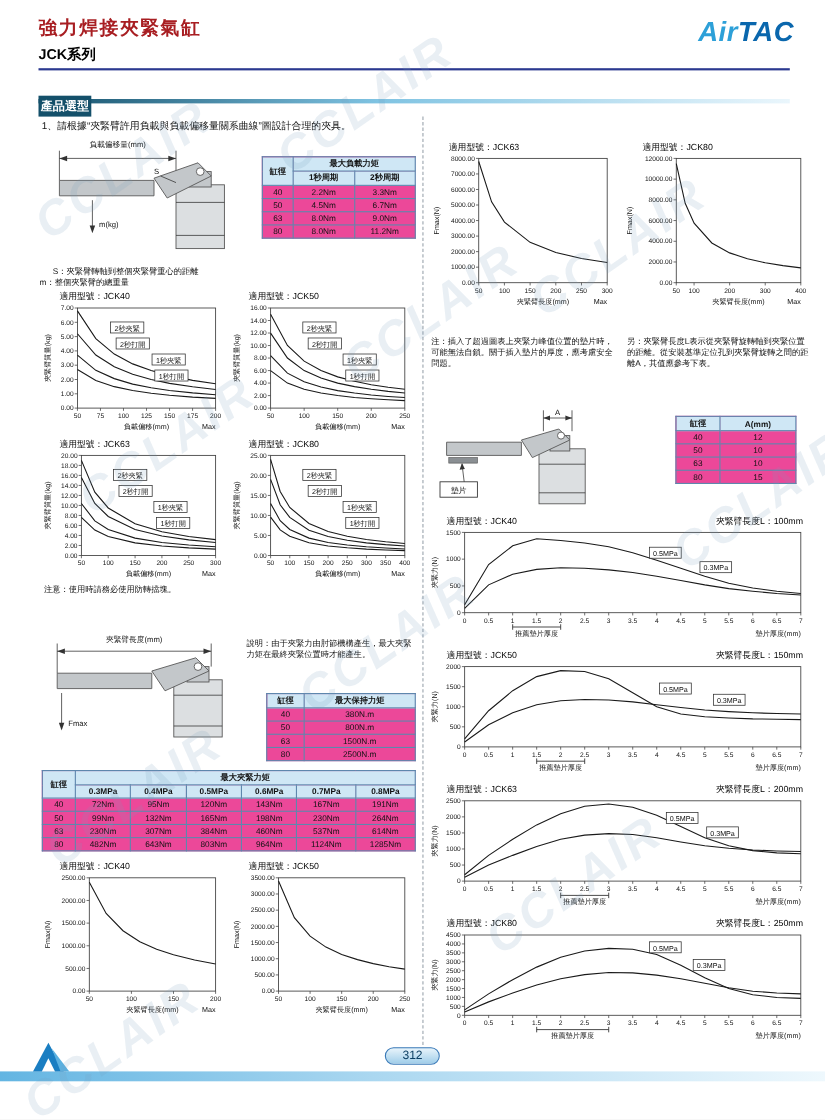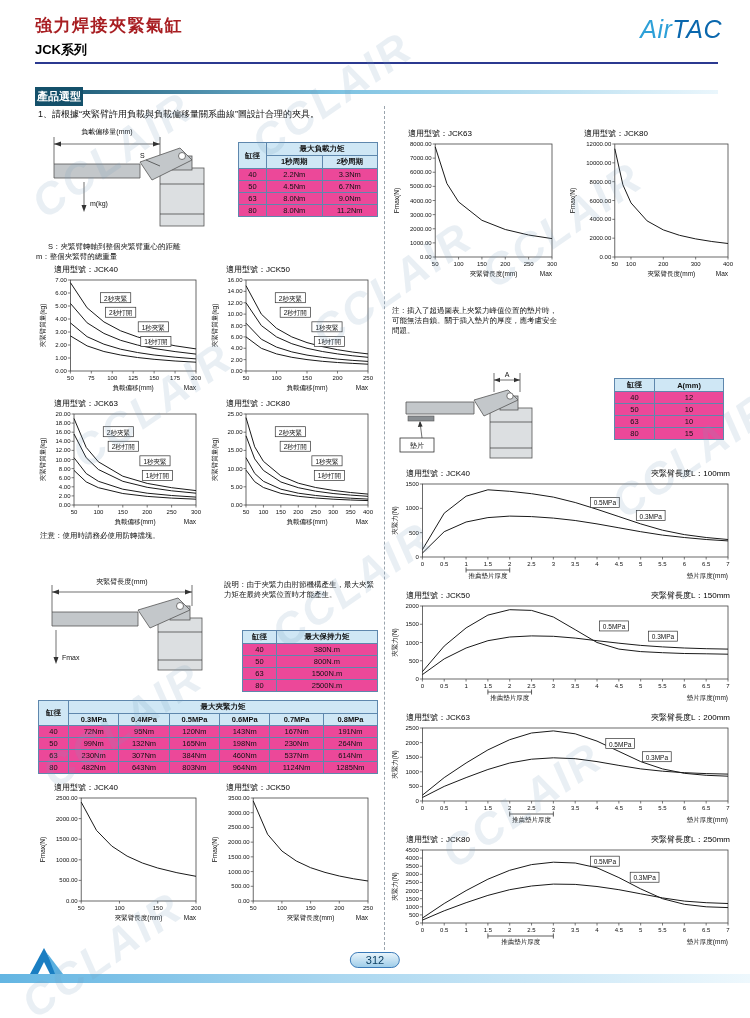--- a/index.html
+++ b/index.html
@@ -3,21 +3,21 @@
 <meta charset="utf-8">
 <style>
 *{box-sizing:border-box;margin:0;padding:0}
 html,body{background:#e9e9e9}
 body{font-family:"Liberation Sans","DejaVu Sans",sans-serif}
 .page{position:relative;width:750px;height:1018px;margin:0 auto;background:#fff;overflow:hidden}
 .wm{position:absolute;font-size:44px;font-weight:bold;font-style:italic;letter-spacing:3px;
     color:rgba(120,155,185,0.16);transform:rotate(-35deg);z-index:40;pointer-events:none;white-space:nowrap}
 .doc-title{position:absolute;left:35px;top:14px;font-size:17px;font-weight:bold;color:#a81e22;letter-spacing:1.5px}
 .doc-series{position:absolute;left:35px;top:41px;font-size:13px;font-weight:bold;color:#000}
-.logo{position:absolute;right:28px;top:15px;font-size:25px;font-weight:normal;font-style:italic;letter-spacing:0.5px}
+.logo{position:absolute;right:28px;top:15px;font-size:25px;font-weight:bold;font-style:italic;letter-spacing:0.5px}
 .logo .air{color:#2da0d8}.logo .tac{color:#0a67ad}
 .toprule{position:absolute;left:35px;top:62px;width:683px;height:2px;background:#2b3990}
 .section-badge{position:absolute;left:35px;top:87px;background:#14506a;color:#fff;font-size:11px;
     font-weight:bold;padding:2px 2px;z-index:2}
 .section-strip{position:absolute;left:35px;top:90px;width:683px;height:4px;
     background:linear-gradient(90deg,#14506a,#7fc3e2 45%,#eaf6fc)}
 .divider{position:absolute;left:384px;top:106px;height:844px;border-left:1px dashed #9aa4ad}
 .txt{position:absolute;color:#111;line-height:1.35}
 .t9{font-size:9px}
 .t8{font-size:7.5px}
@@ -564,20 +564,21 @@
         <text x="127.65714285714286" y="126" text-anchor="middle" font-size="6" fill="#111">300</text>
         <line x1="160" y1="117" x2="160" y2="119.5" stroke="#444" stroke-width="0.7"></line>
         <text x="160" y="126" text-anchor="middle" font-size="6" fill="#111">400</text>
         <text transform="translate(7,60.5) rotate(-90)" text-anchor="middle" font-size="6.5" fill="#111">Fmax(N)</text>
         <text x="103.4" y="136" text-anchor="middle" font-size="6.5" fill="#111">夾緊臂長度(mm)</text>
         <text x="160" y="136" text-anchor="end" font-size="6.5" fill="#111">Max</text>
         <polyline points="46.8,8.7 54.9,44.8 63.0,62.9 79.1,80.9 95.3,89.9 111.5,95.3 127.7,98.9 143.8,101.5 160.0,103.5" fill="none" stroke="#1a1a1a" stroke-width="1"></polyline>
       </svg></div>
 
   <div class="txt t8" style="left:392px;top:306px;width:172px">注：插入了超過圖表上夾緊力峰值位置的墊片時，可能無法自鎖。關于插入墊片的厚度，應考慮安全問題。</div>
+  <div class="txt t8" style="left:570px;top:306px;width:168px">另：夾緊臂長度L表示從夾緊臂旋轉軸到夾緊位置的距離。從安裝基準定位孔到夾緊臂旋轉之間的距離A，其值應參考下表。</div>
 
   <svg class="diag" style="left:394px;top:368px" width="170" height="96" viewBox="0 0 170 96">
     <line class="thin" x1="100" y1="5" x2="100" y2="24"></line>
     <line class="thin" x1="126" y1="5" x2="126" y2="24"></line>
     <line class="thin" x1="100" y1="12" x2="126" y2="12"></line>
     <polygon points="100,12 106,9.8 106,14.2" fill="#333"></polygon>
     <polygon points="126,12 120,9.8 120,14.2" fill="#333"></polygon>
     <text x="113" y="9" text-anchor="middle">A</text>
     <rect class="body" x="96" y="40" width="42" height="50"></rect>
     <line class="thin" x1="96" y1="54" x2="138" y2="54"></line>

